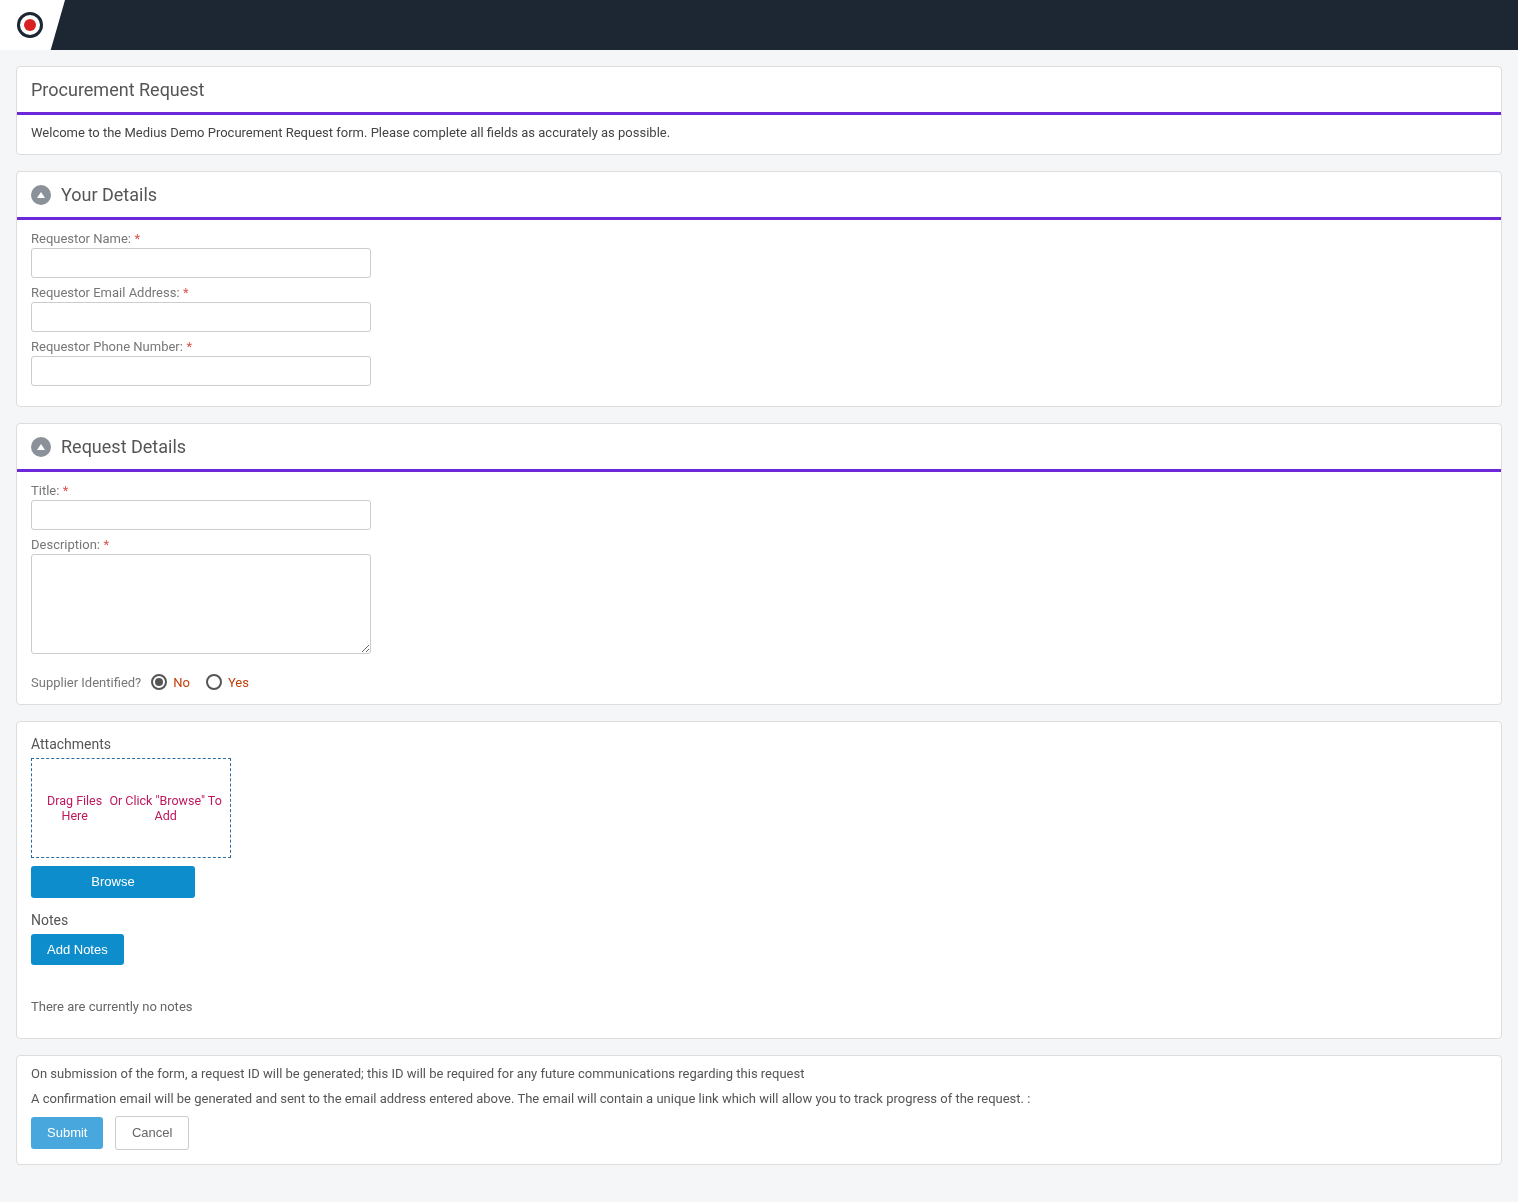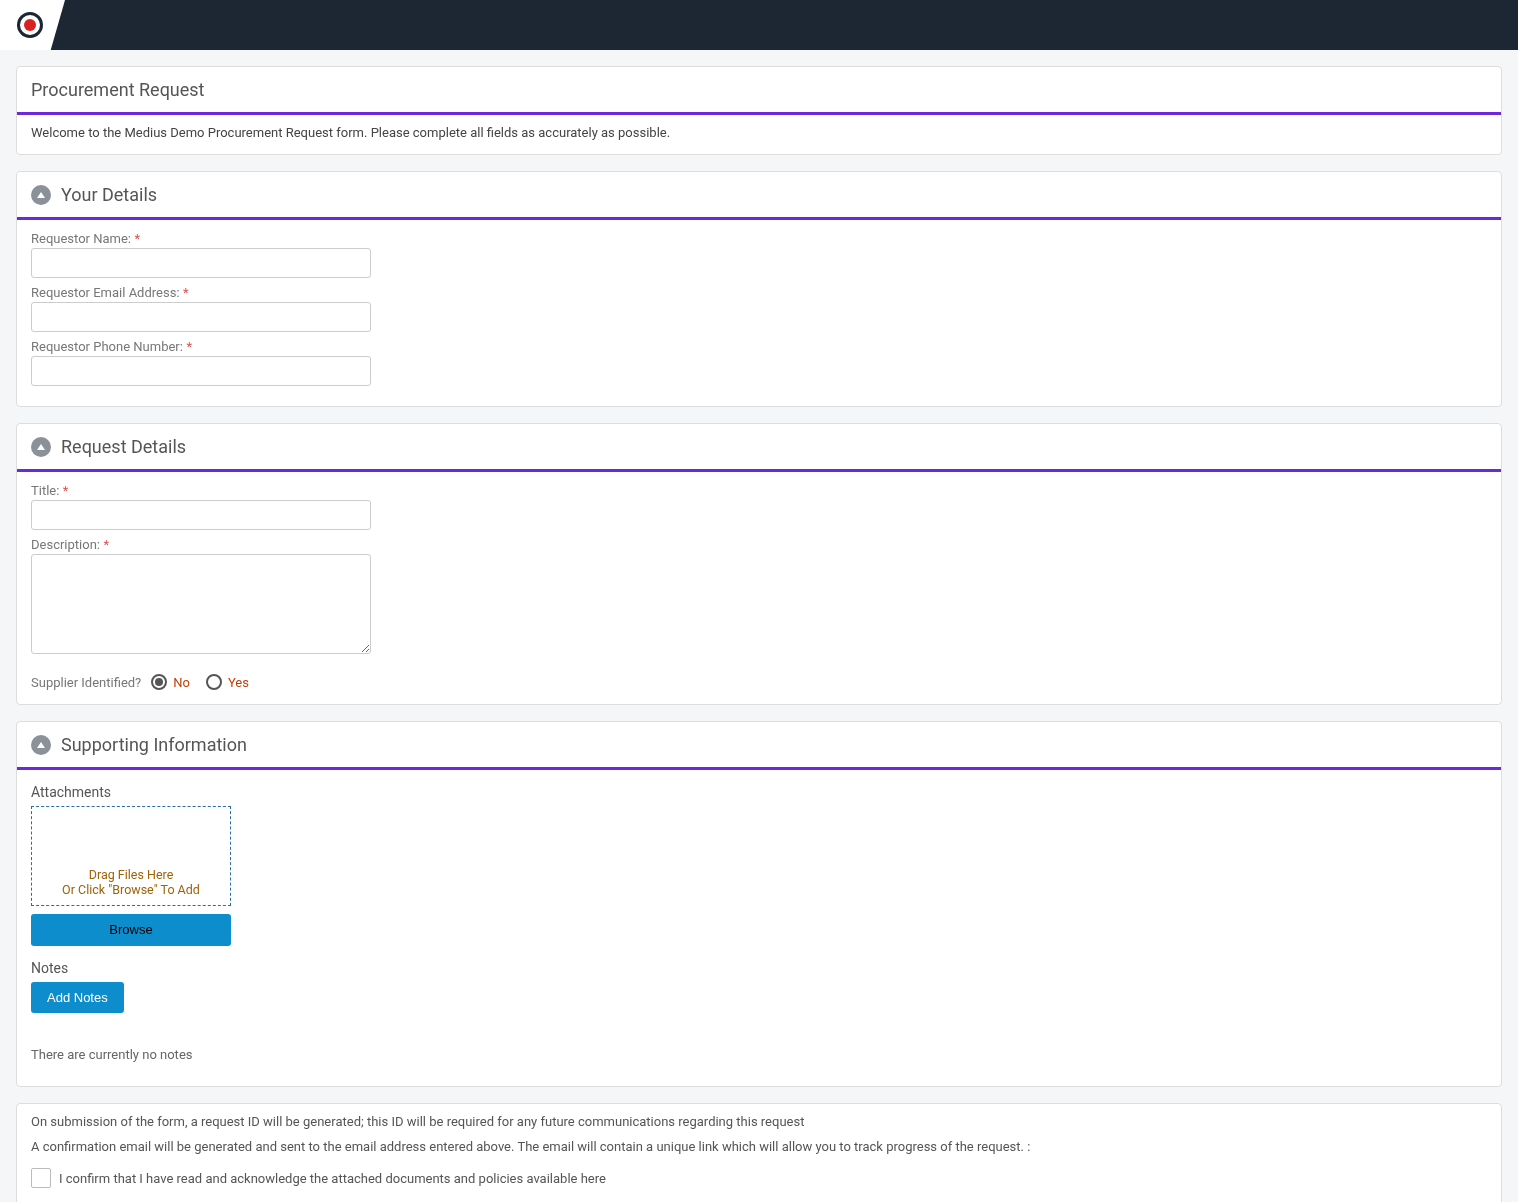--- a/index.html
+++ b/index.html
@@ -163,43 +163,42 @@
       font-size: 14px;
       color: #555;
       margin-bottom: 6px;
       margin-top: 4px;
     }
     .dropzone {
       border: 1.5px dashed #2d6ca2;
       width: 200px;
       height: 100px;
       display: flex;
-      flex-direction: column;
       align-items: center;
       justify-content: flex-end;
       text-align: center;
       font-size: 12.5px;
-      color: #a16207;
+      color: #be185d;
       padding: 8px;
       margin-bottom: 8px;
       cursor: pointer;
     }
     .btn {
       display: inline-block;
       padding: 8px 16px;
       border-radius: 3px;
       border: none;
       font-size: 13px;
       cursor: pointer;
       line-height: 1.2;
     }
     .btn-browse {
       background: #0e8dcc;
-      color: #000000;
-      width: 200px;
+      color: #ffffff;
+      width: 164px;
       text-align: center;
       margin-bottom: 10px;
     }
     .btn-addnotes {
       background: #0e8dcc;
       color: #fff;
       margin-bottom: 10px;
     }
     .btn-submit {
       background: #48a7dd;
@@ -318,50 +317,36 @@
         <span>Supplier Identified?</span>
         <span class="radio-custom selected"></span>
         <span class="radio-label">No</span>
         <span class="radio-custom"></span>
         <span class="radio-label">Yes</span>
       </div>
     </div>
   </div>
 
   <div class="panel">
-    <div class="panel-header">
-      <div class="collapse-icon">
-        <svg viewBox="0 0 10 10">
-            <polygon points="5,2 9,8 1,8" fill="#fff"></polygon>
-          </svg>
-      </div>
-      <span class="panel-title">Supporting Information</span>
-    </div>
     <div class="panel-body">
       <div class="section-sublabel">Attachments</div>
       <div class="dropzone">
         <div>Drag Files Here</div>
         <div>Or Click "Browse" To Add</div>
       </div>
       <button class="btn btn-browse">Browse</button>
 
       <div class="section-sublabel">Notes</div>
       <button class="btn btn-addnotes">Add Notes</button>
       <div class="muted-text" style="margin-top:24px;">There are currently no notes</div>
     </div>
   </div>
 
   <div class="panel">
     <div class="panel-body">
       <div class="footer-text">On submission of the form, a request ID will be generated; this ID will be required for any future communications regarding this request</div>
       <div class="footer-text">A confirmation email will be generated and sent to the email address entered above. The email will contain a unique link which will allow you to track progress of the request. :</div>
-      <div class="checkbox-row">
-        <div class="checkbox-custom"></div>
-        <div class="checkbox-label">
-          <span>I confirm that I have read and acknowledge the attached documents and policies available </span><a class="link-here">here</a>
-        </div>
-      </div>
       <button class="btn btn-submit">Submit</button>
       <button class="btn btn-cancel">Cancel</button>
     </div>
   </div>
 
 </div>
 
 </body></html>

